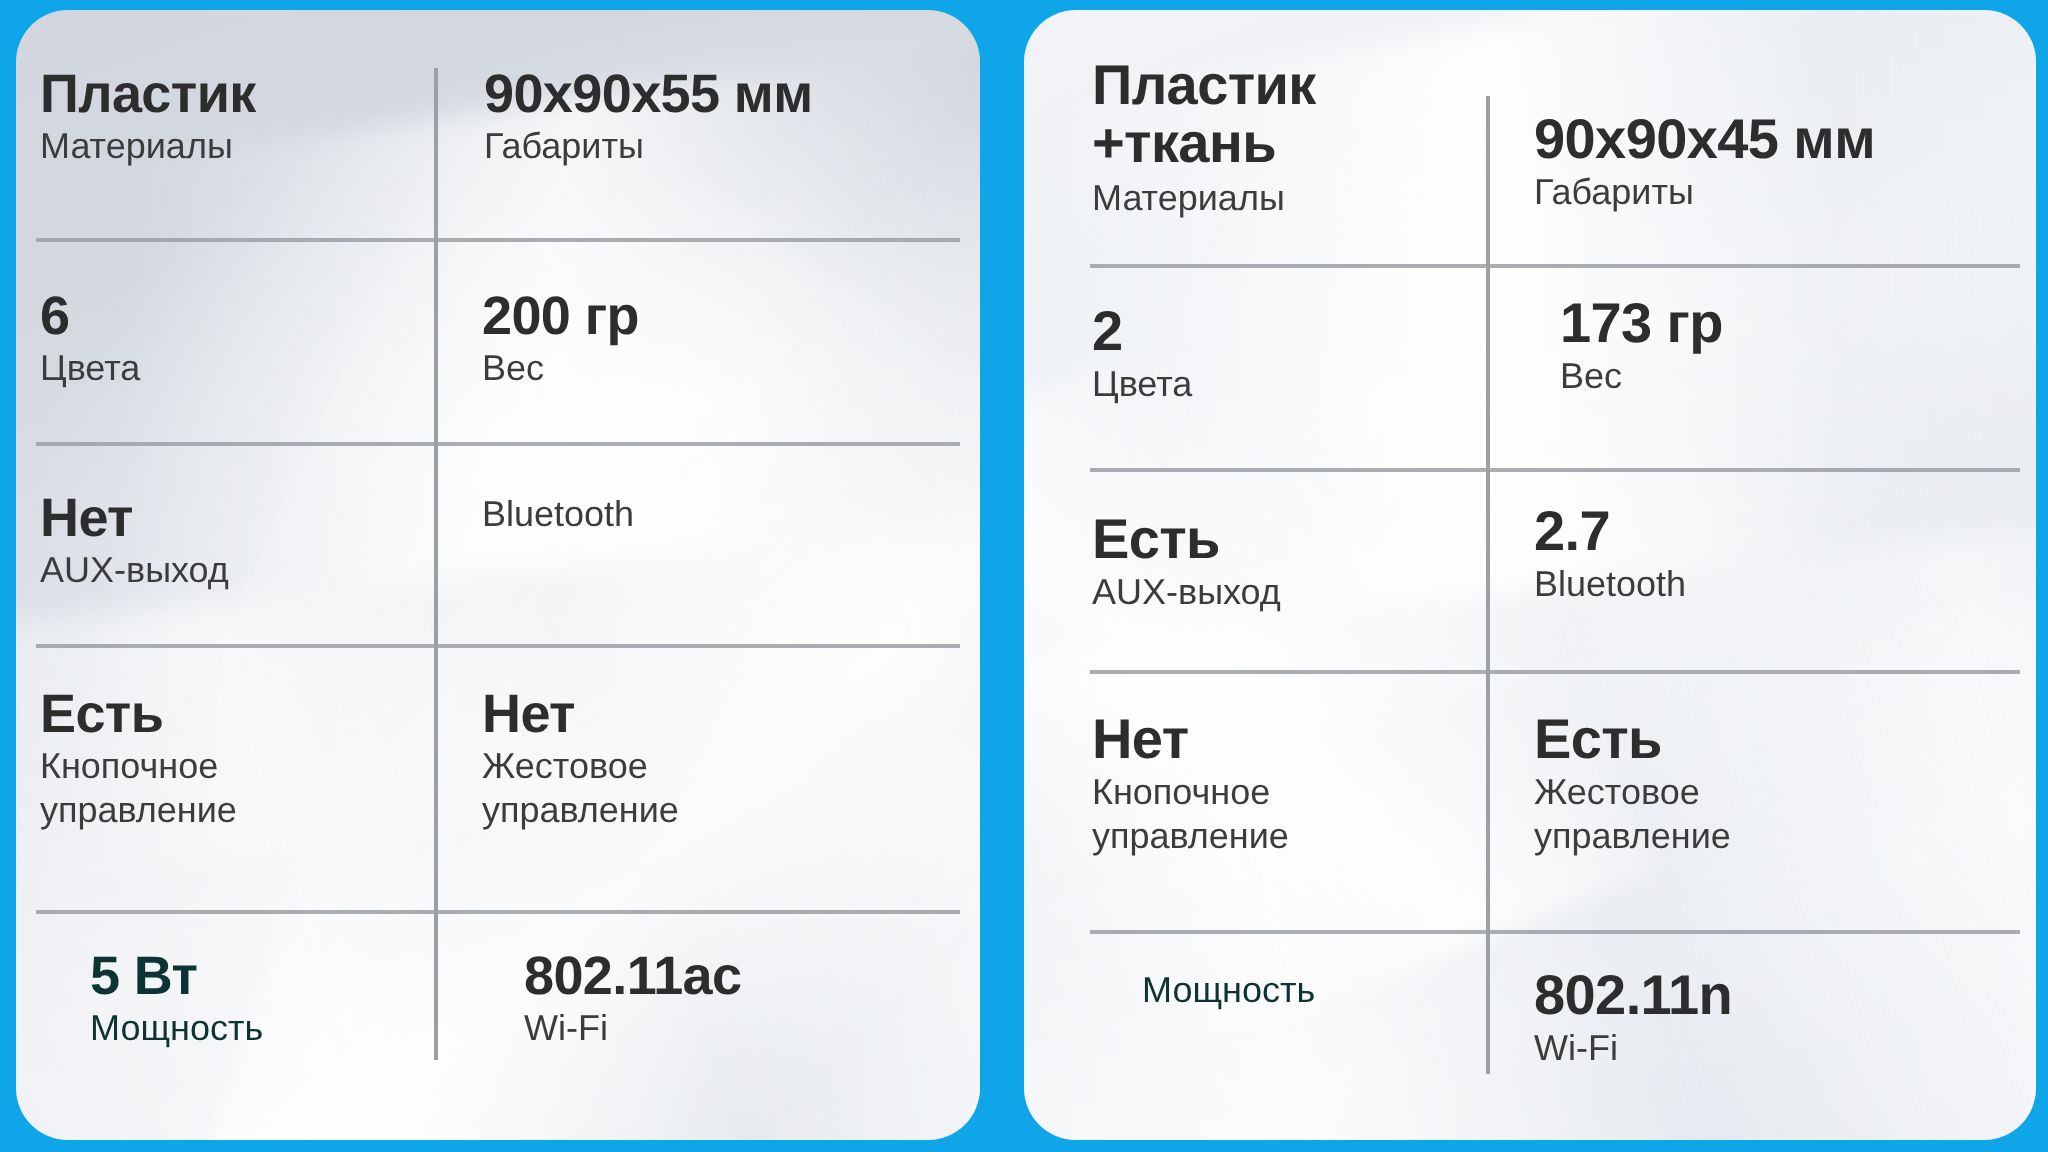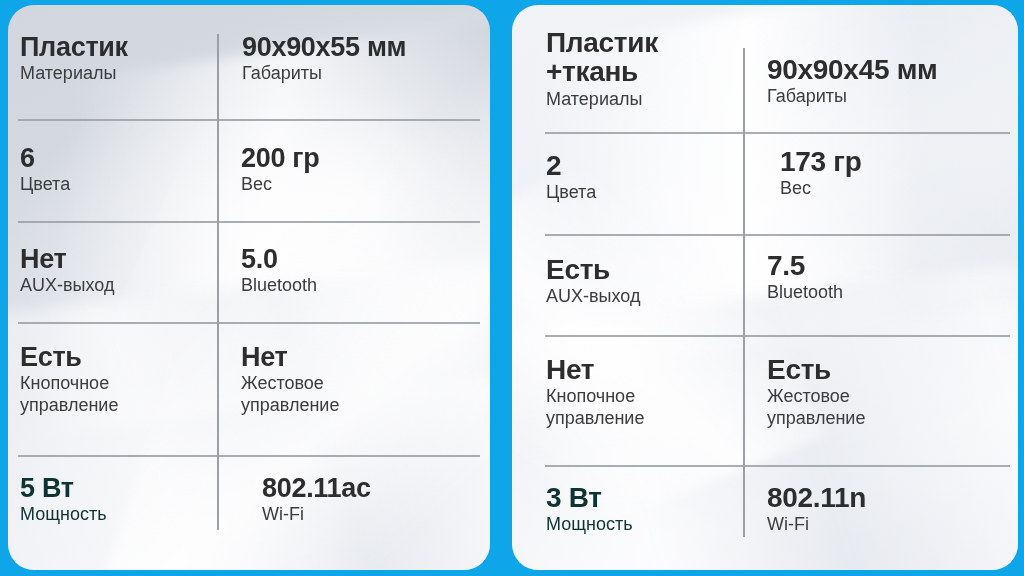--- a/index.html
+++ b/index.html
@@ -103,21 +103,21 @@
   }
 
   .cell { position:absolute; }
   .value {
     font-weight:bold; color:#2d2d2d; letter-spacing:-0.3px;
     line-height:1.05; white-space:pre-line;
   }
   .label {
     color:#3c3c3c; line-height:1.18; white-space:pre-line; margin-top:2px;
   }
-  .accent .value, .accent .label { color:#0e3333; }
+  .accent .value, .accent .label { color:#0e3333;margin-left:25px; }
 
   
   #card-left .value { font-size:27px; }
   #card-left .label { font-size:18px; }
   #card-left .v-wide { font-size:27px; }
 
   
   #card-right .value { font-size:28px; }
   #card-right .label { font-size:18px; }
 </style>
@@ -159,21 +159,20 @@
       <div class="cell" style="left:233px; top:139px; width:250px;">
         <div class="value">200 гр</div>
         <div class="label">Вес</div>
       </div>
 
       <div class="cell" style="left:12px; top:240px; width:192px;">
         <div class="value">Нет</div>
         <div class="label">AUX-выход</div>
       </div>
       <div class="cell" style="left:233px; top:240px; width:250px;">
-        <div class="value">5.0</div>
         <div class="label">Bluetooth</div>
       </div>
 
       <div class="cell" style="left:12px; top:338px; width:192px;">
         <div class="value">Есть</div>
         <div class="label">Кнопочное
 управление</div>
       </div>
       <div class="cell" style="left:233px; top:338px; width:250px;">
         <div class="value">Нет</div>
@@ -224,37 +223,36 @@
       <div class="cell" style="left:268px; top:142px; width:248px;">
         <div class="value">173 гр</div>
         <div class="label">Вес</div>
       </div>
 
       <div class="cell" style="left:34px; top:250px; width:190px;">
         <div class="value">Есть</div>
         <div class="label">AUX-выход</div>
       </div>
       <div class="cell" style="left:255px; top:246px; width:248px;">
-        <div class="value">7.5</div>
+        <div class="value">2.7</div>
         <div class="label">Bluetooth</div>
       </div>
 
       <div class="cell" style="left:34px; top:350px; width:190px;">
         <div class="value">Нет</div>
         <div class="label">Кнопочное
 управление</div>
       </div>
       <div class="cell" style="left:255px; top:350px; width:248px;">
         <div class="value">Есть</div>
         <div class="label">Жестовое
 управление</div>
       </div>
 
       <div class="cell accent" style="left:34px; top:478px; width:190px;">
-        <div class="value">3 Вт</div>
         <div class="label">Мощность</div>
       </div>
       <div class="cell" style="left:255px; top:478px; width:248px;">
         <div class="value">802.11n</div>
         <div class="label">Wi-Fi</div>
       </div>
     </div>
   </div>
 
 </div>

